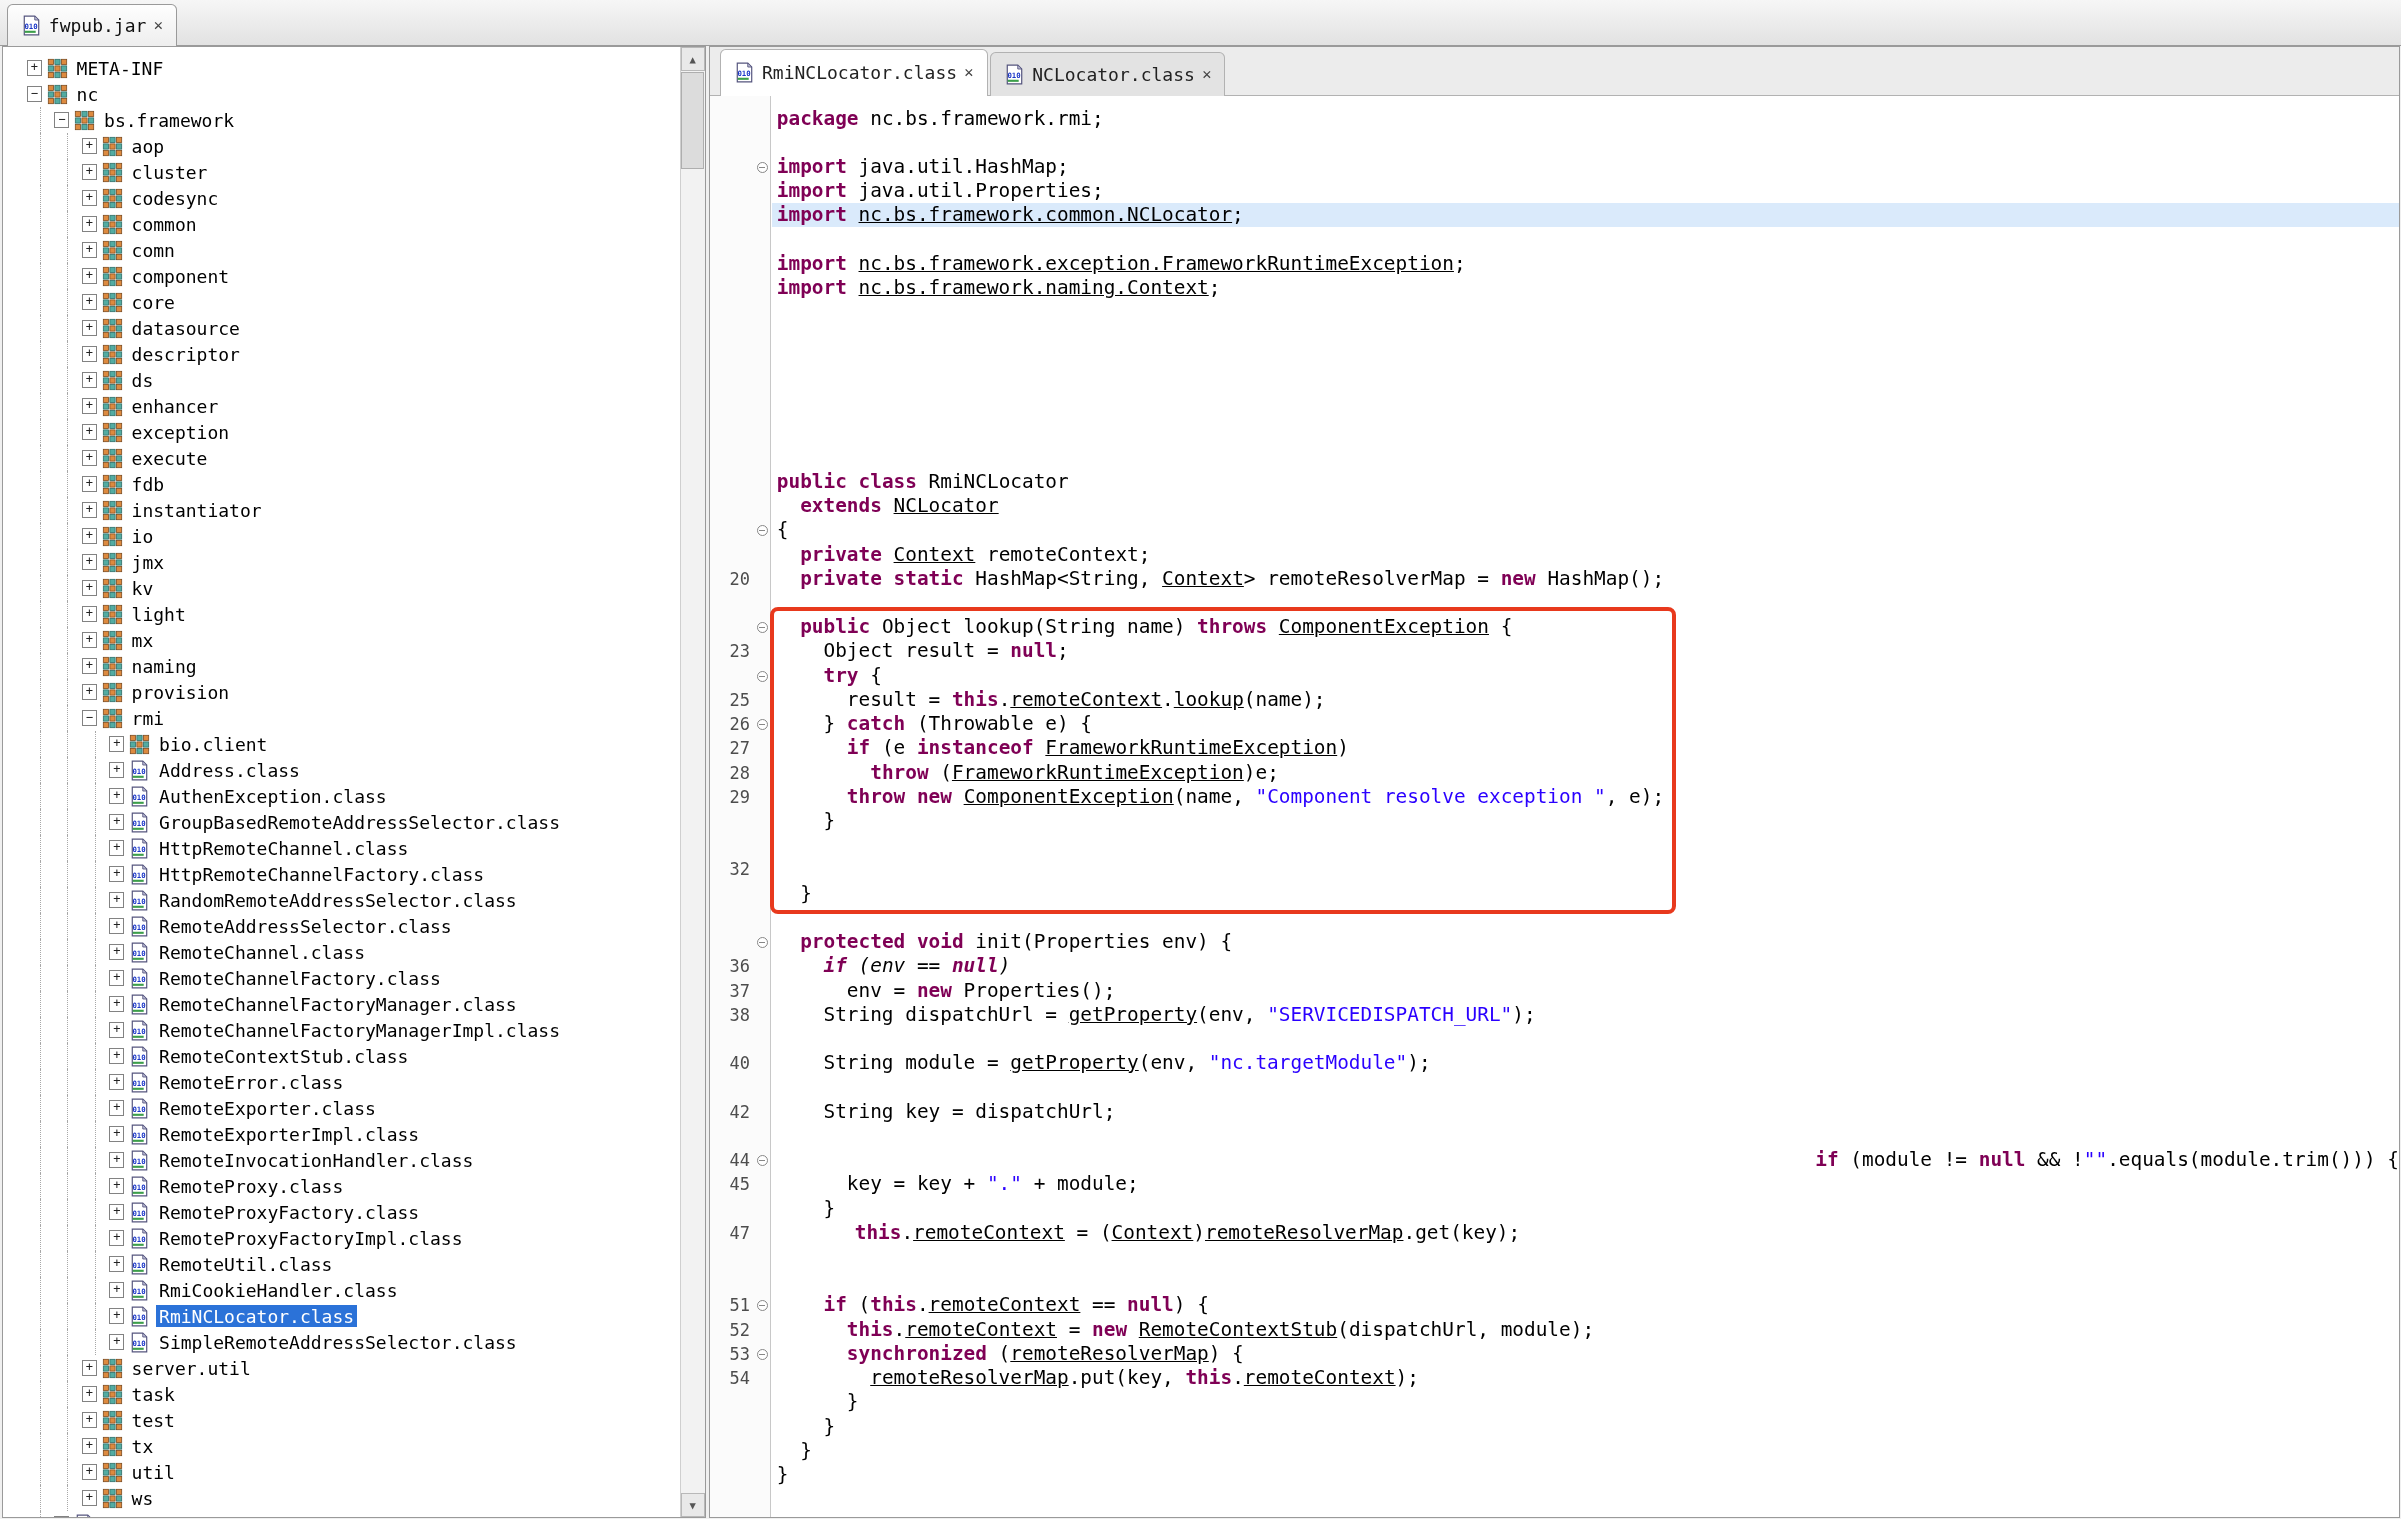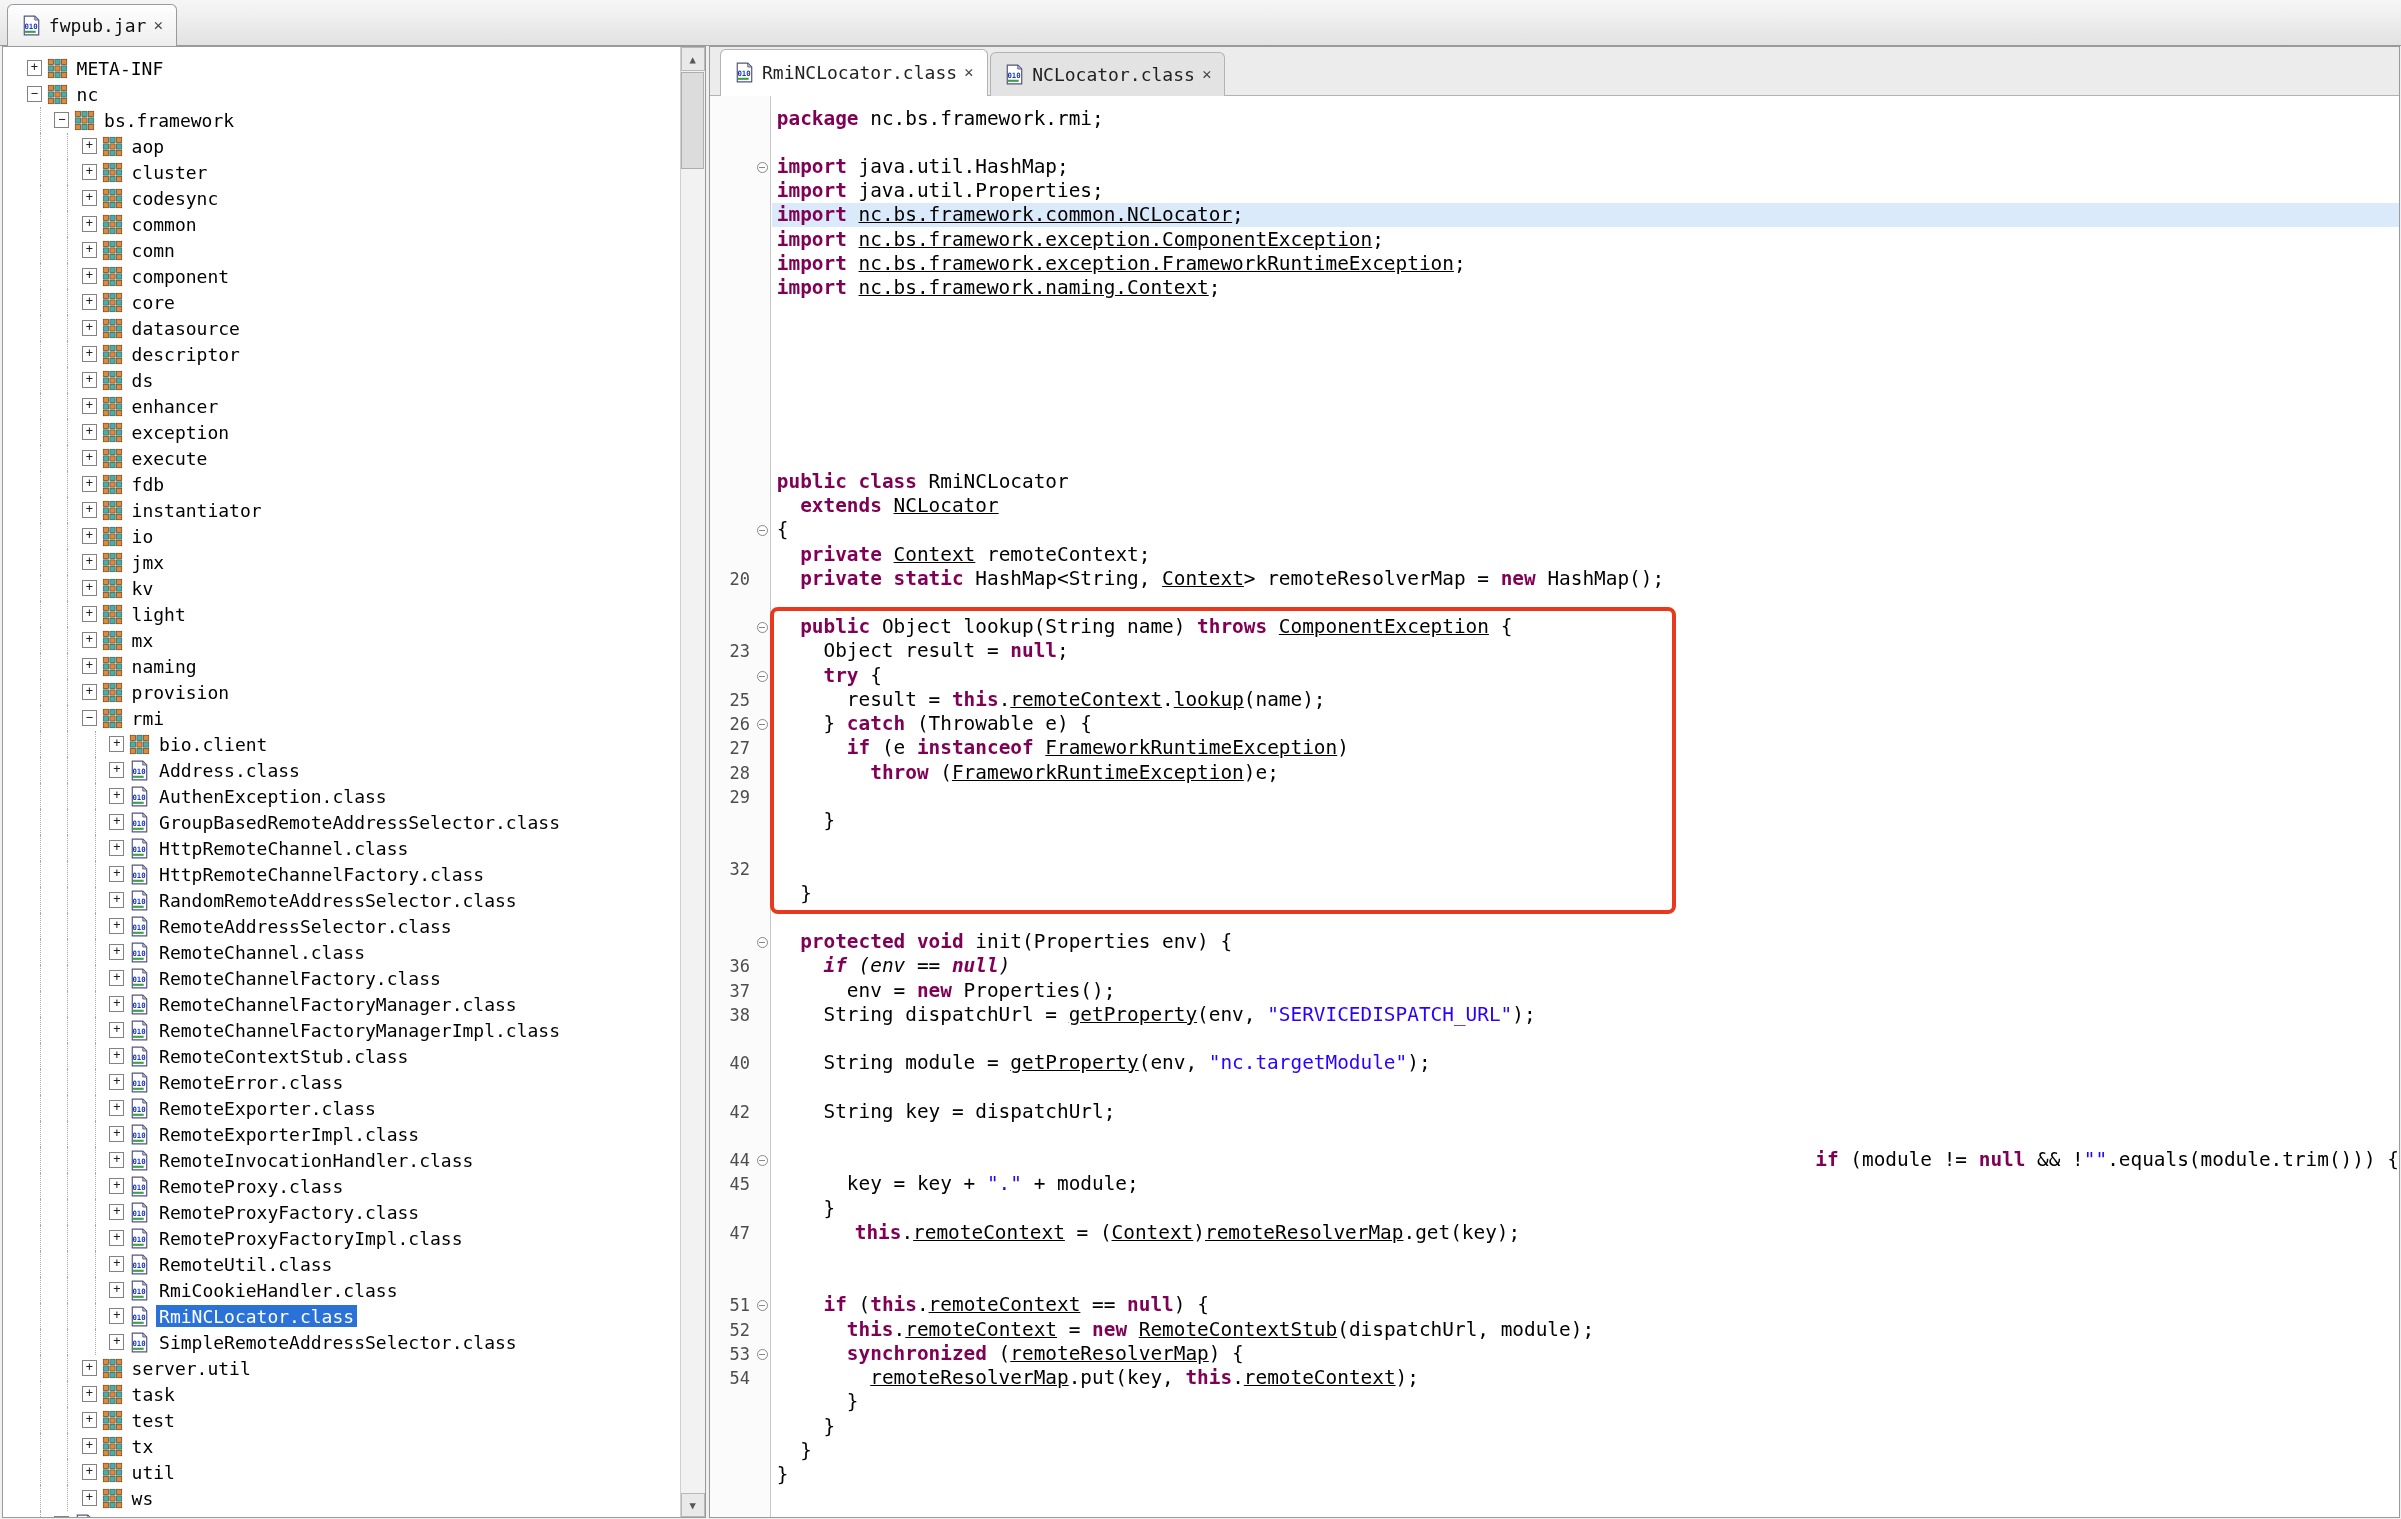--- a/index.html
+++ b/index.html
@@ -1260,21 +1260,20 @@
         <div class="g-row" style="top: 1319px;"></div>
         <div class="g-row" style="top: 1343px;"></div>
         <div class="g-row" style="top: 1367px;"></div>
       </div>
     <div class="code">
         <div class="c-row" style="top: 10.5px;"><span class="k">package</span><span class="t"> nc.bs.framework.rmi;</span></div>
         <div class="c-row" style="top: 35px;"></div>
         <div class="c-row" style="top: 59px;"><span class="k">import</span><span class="t"> java.util.HashMap;</span></div>
         <div class="c-row" style="top: 83px;"><span class="k">import</span><span class="t"> java.util.Properties;</span></div>
         <div class="c-row hl" style="top: 107px;"><span class="k">import</span><span class="t"> </span><span class="u">nc.bs.framework.common.NCLocator</span><span class="t">;</span></div>
-        <div class="c-row" style="top: 132px;"><span class="k">import</span><span class="t"> </span><span class="u">nc.bs.framework.exception.ComponentException</span><span class="t">;</span></div>
         <div class="c-row" style="top: 156px;"><span class="k">import</span><span class="t"> </span><span class="u">nc.bs.framework.exception.FrameworkRuntimeException</span><span class="t">;</span></div>
         <div class="c-row" style="top: 180px;"><span class="k">import</span><span class="t"> </span><span class="u">nc.bs.framework.naming.Context</span><span class="t">;</span></div>
         <div class="c-row" style="top: 204px;"></div>
         <div class="c-row" style="top: 229px;"></div>
         <div class="c-row" style="top: 253px;"></div>
         <div class="c-row" style="top: 277px;"></div>
         <div class="c-row" style="top: 301px;"></div>
         <div class="c-row" style="top: 325px;"></div>
         <div class="c-row" style="top: 350px;"></div>
         <div class="c-row" style="top: 374px;"><span class="k">public</span><span class="t"> </span><span class="k">class</span><span class="t"> RmiNCLocator</span></div>
@@ -1283,20 +1282,21 @@
         <div class="c-row" style="top: 447px;"><span class="t">  </span><span class="k">private</span><span class="t"> </span><span class="u">Context</span><span class="t"> remoteContext;</span></div>
         <div class="c-row" style="top: 471px;"><span class="t">  </span><span class="k">private</span><span class="t"> </span><span class="k">static</span><span class="t"> HashMap&lt;String, </span><span class="u">Context</span><span class="t">&gt; remoteResolverMap = </span><span class="k">new</span><span class="t"> HashMap();</span></div>
         <div class="c-row" style="top: 495px;"></div>
         <div class="c-row" style="top: 519px;"><span class="t">  </span><span class="k">public</span><span class="t"> Object lookup(String name) </span><span class="k">throws</span><span class="t"> </span><span class="u">ComponentException</span><span class="t"> {</span></div>
         <div class="c-row" style="top: 543px;"><span class="t">    Object result = </span><span class="k">null</span><span class="t">;</span></div>
         <div class="c-row" style="top: 568px;"><span class="t">    </span><span class="k">try</span><span class="t"> {</span></div>
         <div class="c-row" style="top: 592px;"><span class="t">      result = </span><span class="k">this</span><span class="t">.</span><span class="u">remoteContext</span><span class="t">.</span><span class="u">lookup</span><span class="t">(name);</span></div>
         <div class="c-row" style="top: 616px;"><span class="t">    } </span><span class="k">catch</span><span class="t"> (Throwable e) {</span></div>
         <div class="c-row" style="top: 640px;"><span class="t">      </span><span class="k">if</span><span class="t"> (e </span><span class="k">instanceof</span><span class="t"> </span><span class="u">FrameworkRuntimeException</span><span class="t">)</span></div>
         <div class="c-row" style="top: 665px;"><span class="t">        </span><span class="k">throw</span><span class="t"> (</span><span class="u">FrameworkRuntimeException</span><span class="t">)e;</span></div>
+        <div class="c-row" style="top: 689px;"><span class="t">      </span><span class="k">throw</span><span class="t"> </span><span class="k">new</span><span class="t"> </span><span class="u">ComponentException</span><span class="t">(name, </span><span class="s">"Component resolve exception "</span><span class="t">, e);</span></div>
         <div class="c-row" style="top: 713px;"><span class="t">    }</span></div>
         <div class="c-row" style="top: 737px;"></div>
         <div class="c-row" style="top: 786px;"><span class="t">  }</span></div>
         <div class="c-row" style="top: 810px;"></div>
         <div class="c-row" style="top: 834px;"><span class="t">  </span><span class="k">protected</span><span class="t"> </span><span class="k">void</span><span class="t"> init(Properties env) {</span></div>
         <div class="c-row" style="top: 858px; font-style: italic;"><span class="t">    </span><span class="k">if</span><span class="t"> (env == </span><span class="k">null</span><span class="t">)</span></div>
         <div class="c-row" style="top: 883px;"><span class="t">      env = </span><span class="k">new</span><span class="t"> Properties();</span></div>
         <div class="c-row" style="top: 907px;"><span class="t">    String dispatchUrl = </span><span class="u">getProperty</span><span class="t">(env, </span><span class="s">"SERVICEDISPATCH_URL"</span><span class="t">);</span></div>
         <div class="c-row" style="top: 931px;"></div>
         <div class="c-row" style="top: 955px;"><span class="t">    String module = </span><span class="u">getProperty</span><span class="t">(env, </span><span class="s">"nc.targetModule"</span><span class="t">);</span></div>

